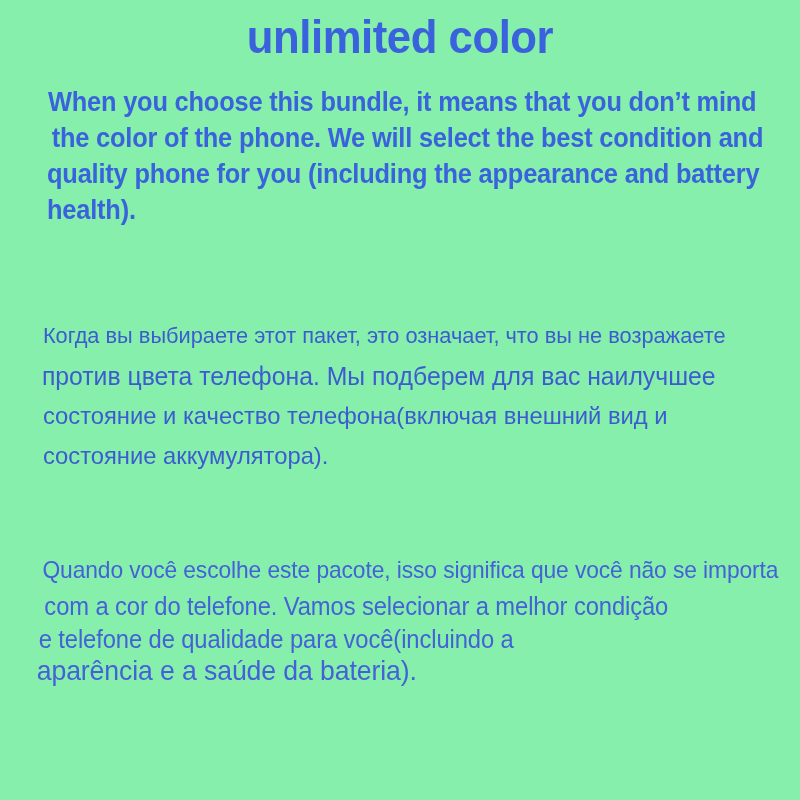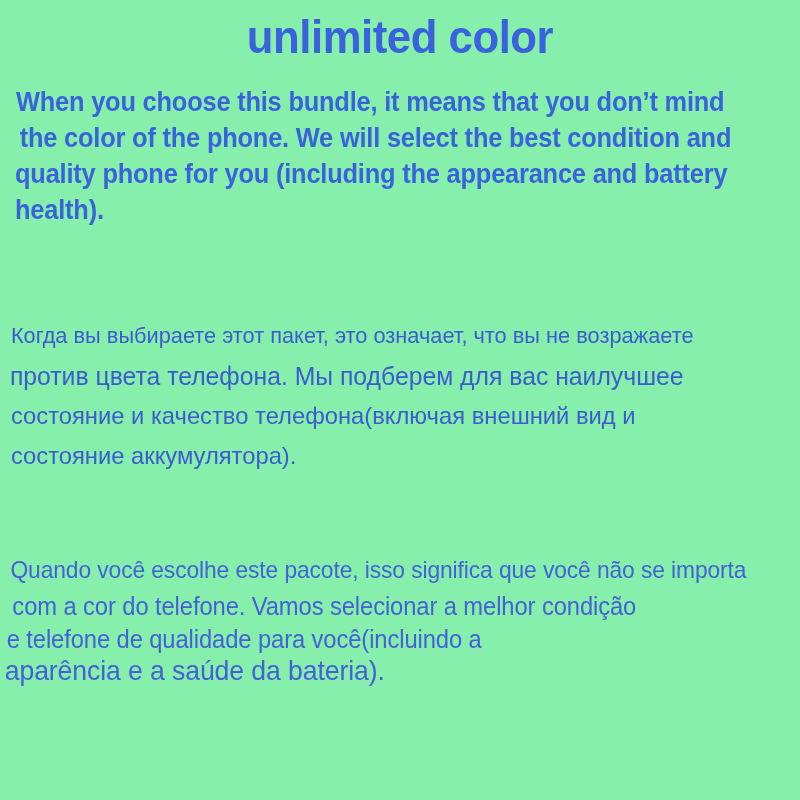--- a/index.html
+++ b/index.html
@@ -38,20 +38,21 @@
     font-family: "Liberation Sans Narrow", "Liberation Sans", sans-serif;
     transform: scaleX(0.93);
     transform-origin: center top;
     white-space: nowrap;
   }
 
   
   .block {
     position: absolute;
     box-sizing: border-box;
+    padding-left: 32px;
   }
 
   .line {
     white-space: nowrap;
     color: #3a62dc;
   }
 
   
   .block-en {
     top: 84px;

